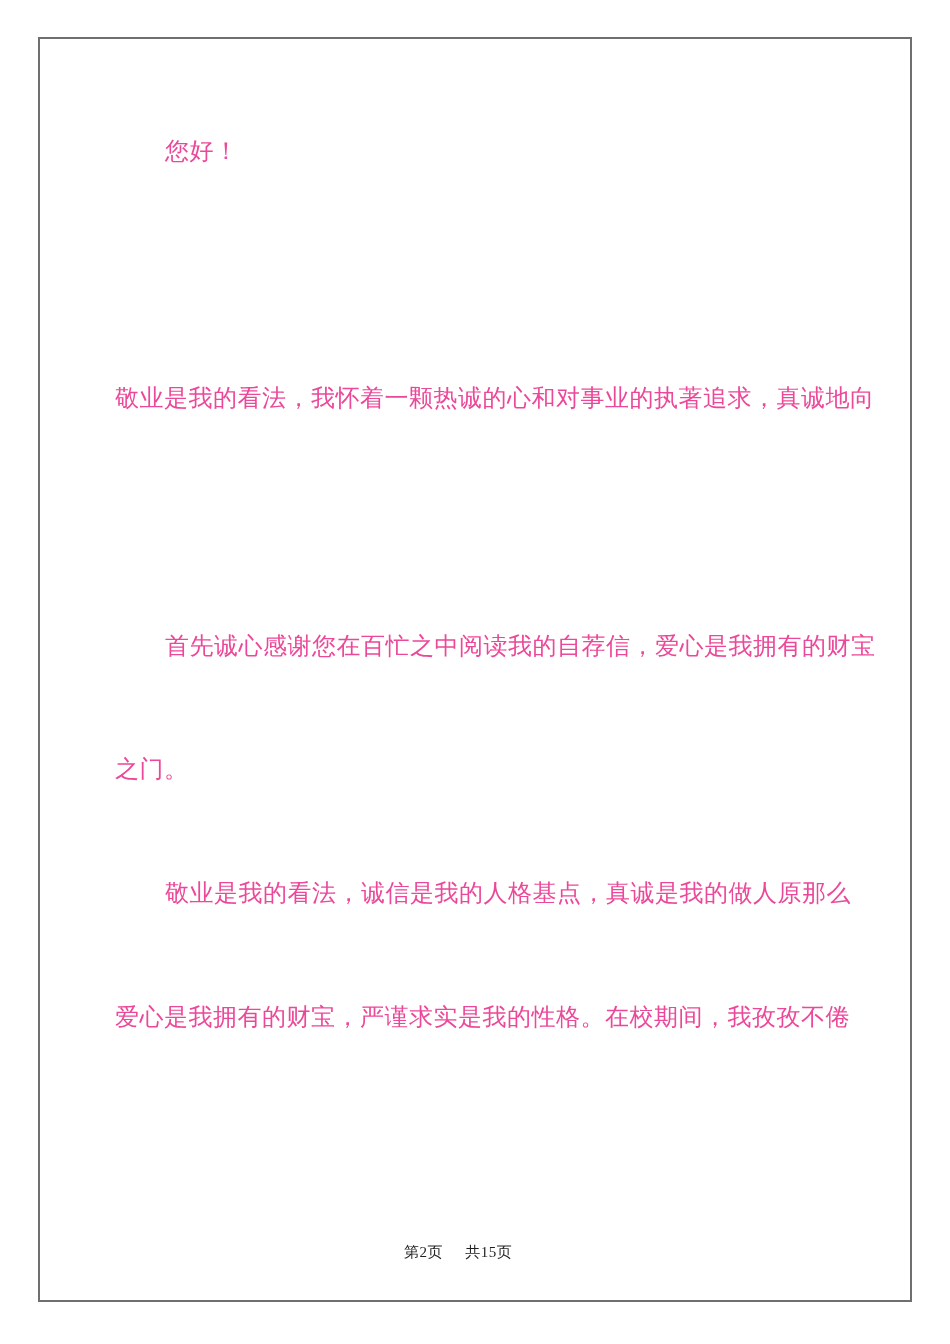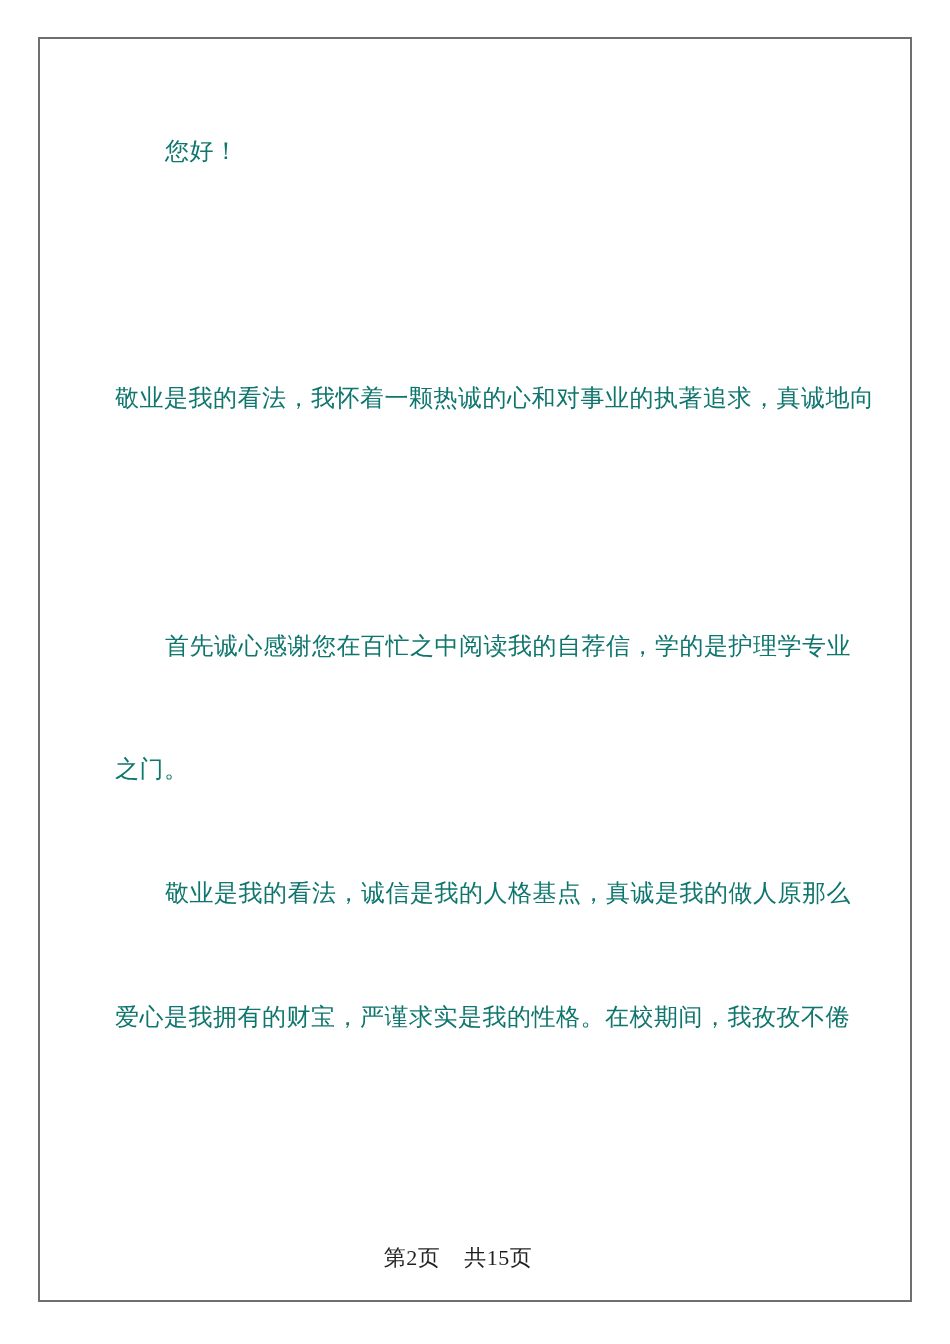--- a/index.html
+++ b/index.html
@@ -25,53 +25,53 @@
     background: #ffffff;
     box-sizing: content-box;
   }
   .doc-line {
     position: absolute;
     left: 115px;
     width: 760px;
     font-size: 24px;
     line-height: 1.1;
     letter-spacing: 0.5px;
-    color: #0f766e;
+    color: #ec4899;
     white-space: nowrap;
   }
   .doc-line.indent {
     left: 165px;
   }
   .page-footer {
     position: absolute;
     left: 40px;
     top: 1243px;
     width: 836px;
     text-align: center;
-    font-size: 22px;
+    font-size: 15px;
     color: #1f1f1f;
     letter-spacing: 0.5px;
   }
   .page-footer .footer-part {
     display: inline-block;
   }
   .page-footer .footer-part + .footer-part {
     margin-left: 18px;
   }
 </style>
 </head>
 <body>
 
 <div class="stage">
 
   <div class="page"></div>
 
   <div class="doc-line indent" style="top:138px">您好！</div>
   <div class="doc-line" style="top:385px">敬业是我的看法，我怀着一颗热诚的心和对事业的执著追求，真诚地向</div>
-  <div class="doc-line indent" style="top:633px">首先诚心感谢您在百忙之中阅读我的自荐信，学的是护理学专业</div>
+  <div class="doc-line indent" style="top:633px">首先诚心感谢您在百忙之中阅读我的自荐信，爱心是我拥有的财宝</div>
   <div class="doc-line indent" style="top:880px">敬业是我的看法，诚信是我的人格基点，真诚是我的做人原那么</div>
   <div class="doc-line" style="top:756px">之门。</div>
   <div class="doc-line" style="top:1004px">爱心是我拥有的财宝，严谨求实是我的性格。在校期间，我孜孜不倦</div>
 
   <div class="page-footer">
     <span class="footer-part">第2页</span>
     <span class="footer-part">共15页</span>
   </div>
 
 </div>

